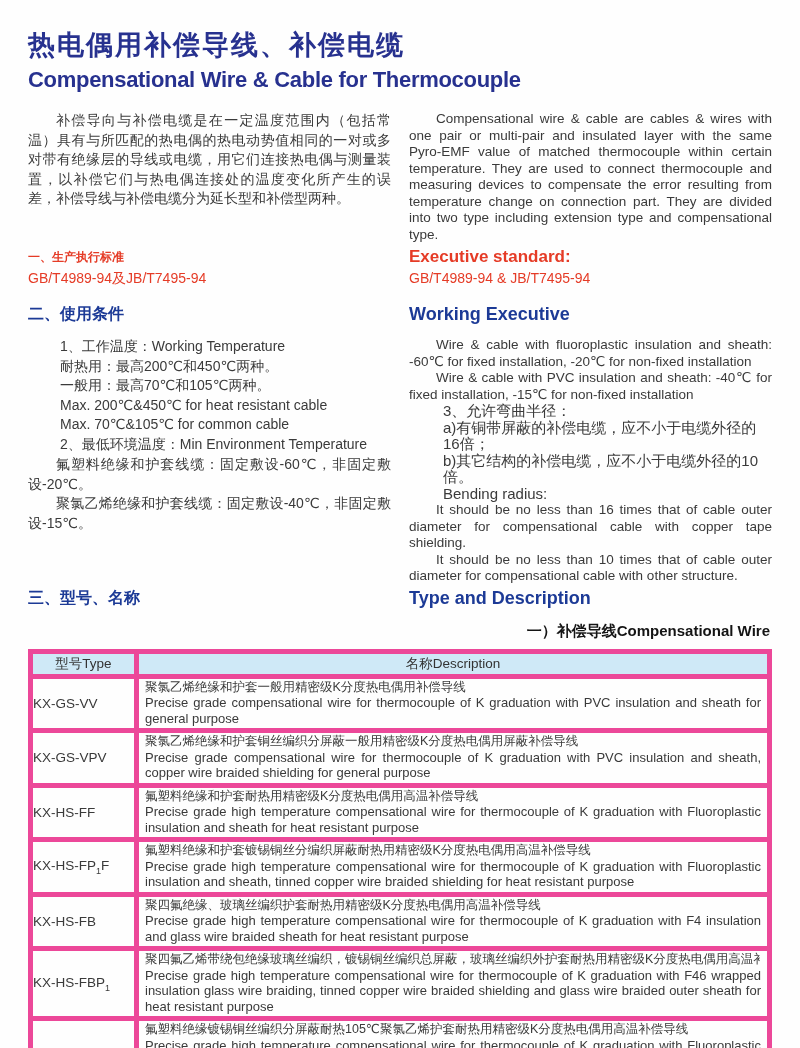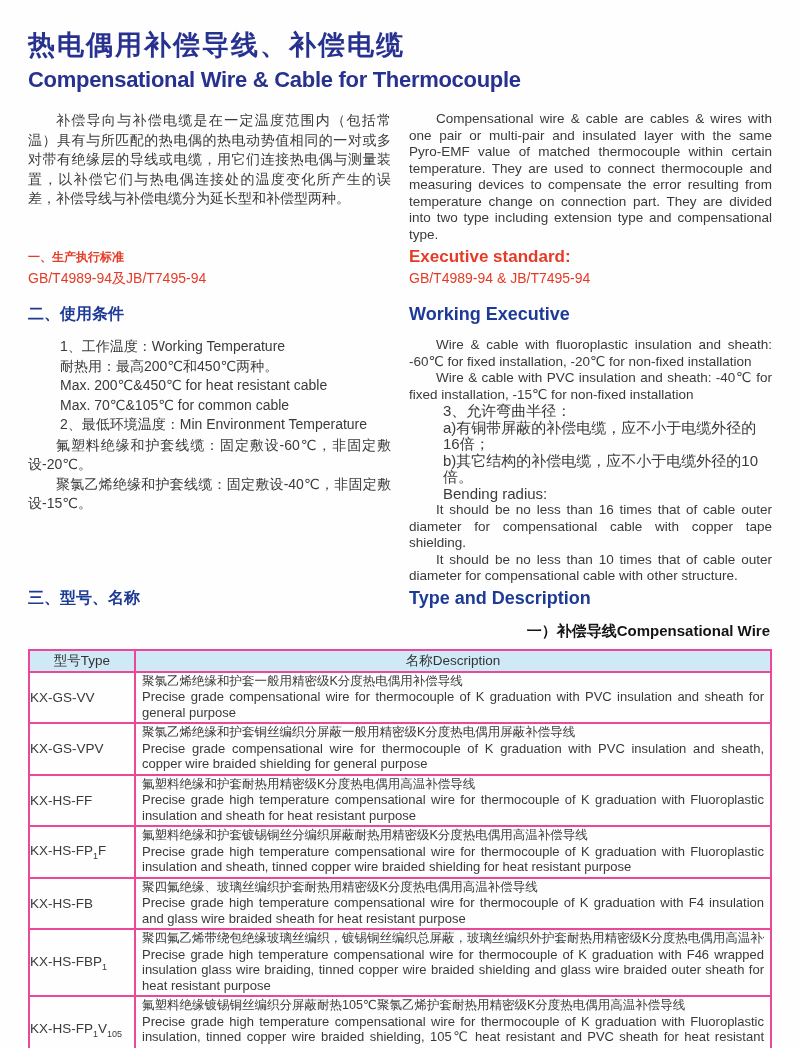--- a/index.html
+++ b/index.html
@@ -40,21 +40,21 @@
   .wc-list .line { font-size:14px; line-height:19.5px; }
   .wc-paras { margin-top:1px; }
   .wc-content-en { margin-top:14px; }
   .wc-list-right { margin-left:34px; }
   .wc-list-right .line { font-size:15px; line-height:16.5px; }
 
   .subhead { text-align:right; font-weight:bold; color:#141414; font-size:15px; margin:15px 2px 8px 0; }
 
   table { width:100%; border-collapse:collapse; table-layout:fixed; }
   col.c1 { width:106px; }
-  th, td { border:2px solid #ec4899; vertical-align:middle; }
+  th, td { border:5px solid #ec4899; vertical-align:middle; }
   th { background:#cfe9f7; font-weight:normal; font-size:13.5px; color:#333; height:21px; padding:1px 4px; }
   td.type { font-size:13.5px; color:#3a3a3a; }
   td.type sub { font-size:9px; }
   td.desc { padding:1px 6px 2px 6px; }
   .desc-zh { font-size:12.5px; line-height:15.5px; white-space:nowrap; overflow:hidden; }
   .desc-en { font-size:13px; line-height:15.5px; text-align:justify; }
 
   .notes { display:flex; margin-top:13px; gap:52px; }
   .note-zh { width:352px; font-size:11.5px; line-height:15px; color:#3f3f3f; }
   .note-en { flex:1; font-size:12px; line-height:15px; color:#3f3f3f; }
@@ -84,20 +84,21 @@
       <div class="red-body">GB/T4989-94 &amp; JB/T7495-94</div>
     </div>
   </section>
 
   <section class="cols row-working">
     <div class="col">
       <div class="blue-h">二、使用条件</div>
       <div class="wc-list">
         <div class="line">1、工作温度：Working Temperature</div>
         <div class="line">耐热用：最高200℃和450℃两种。</div>
+        <div class="line">一般用：最高70℃和105℃两种。</div>
         <div class="line">Max. 200℃&amp;450℃ for heat resistant cable</div>
         <div class="line">Max. 70℃&amp;105℃ for common cable</div>
         <div class="line">2、最低环境温度：Min Environment Temperature</div>
       </div>
       <div class="wc-paras">
         <p class="zh-text indent">氟塑料绝缘和护套线缆：固定敷设-60℃，非固定敷设-20℃。</p>
         <p class="zh-text indent">聚氯乙烯绝缘和护套线缆：固定敷设-40℃，非固定敷设-15℃。</p>
       </div>
     </div>
     <div class="col">

